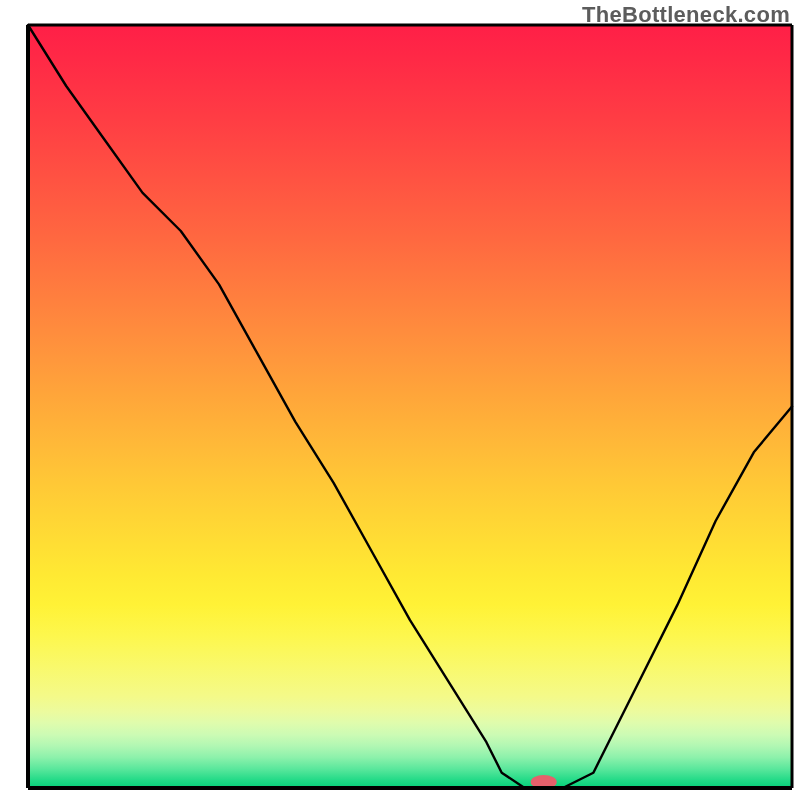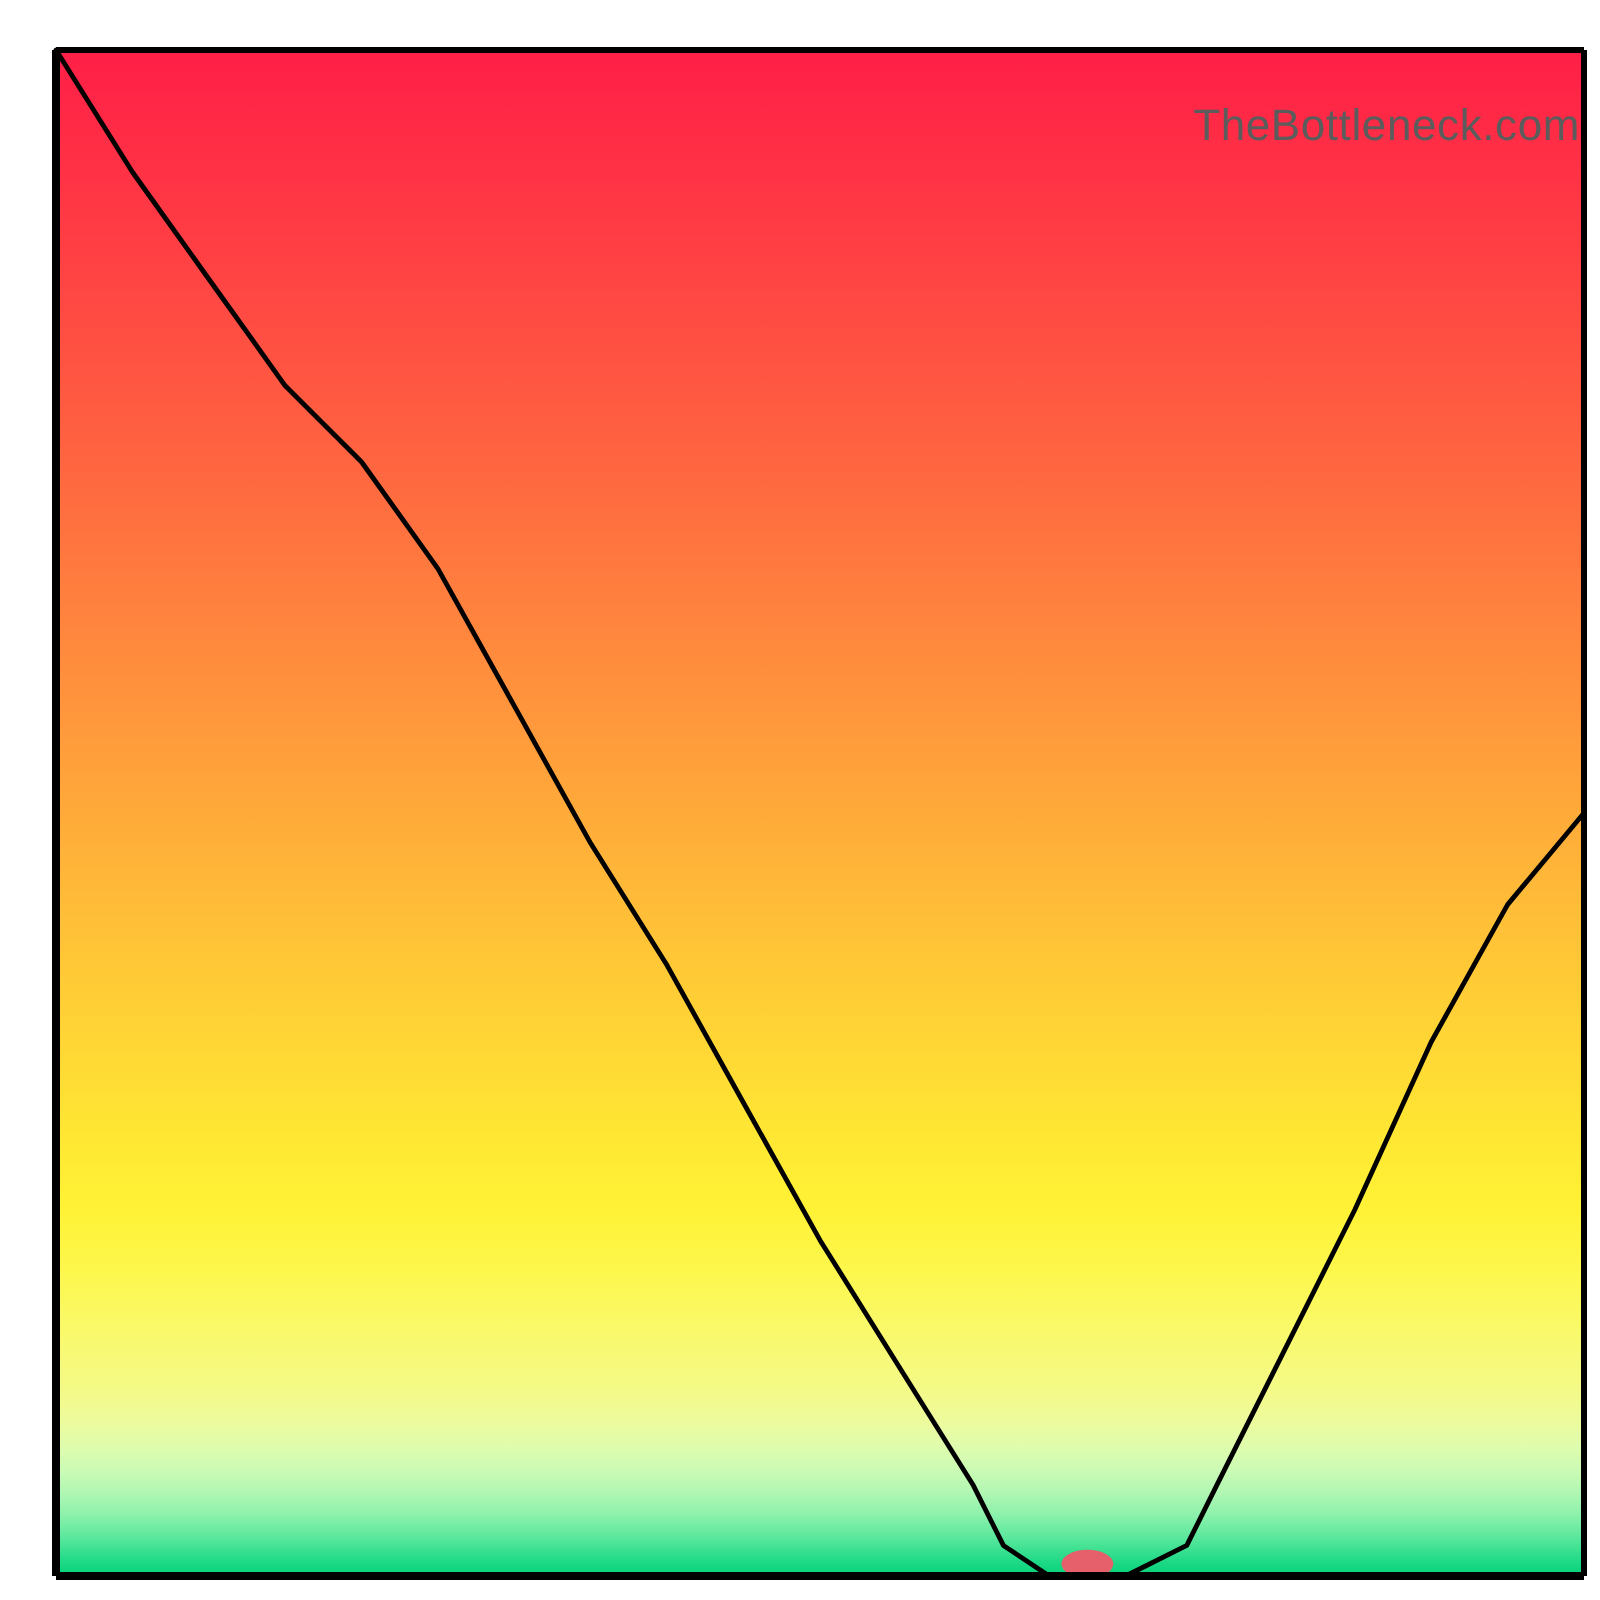--- a/index.html
+++ b/index.html
@@ -13,25 +13,24 @@
   .chart-wrap {
     position: relative;
     width: 800px;
     height: 800px;
   }
   .watermark {
     position: absolute;
     top: 2px;
     right: 10px;
     font-size: 22px;
-    font-weight: 400;
+    font-weight: 700;
     color: #5c5c5c;
     letter-spacing: 0.3px;
     z-index: 10;
-    margin-top: 48px;
   }
   svg {
     display: block;
   }
 </style>
 </head>
 <body>
 
 <div class="chart-wrap">
   <div class="watermark">TheBottleneck.com</div>

